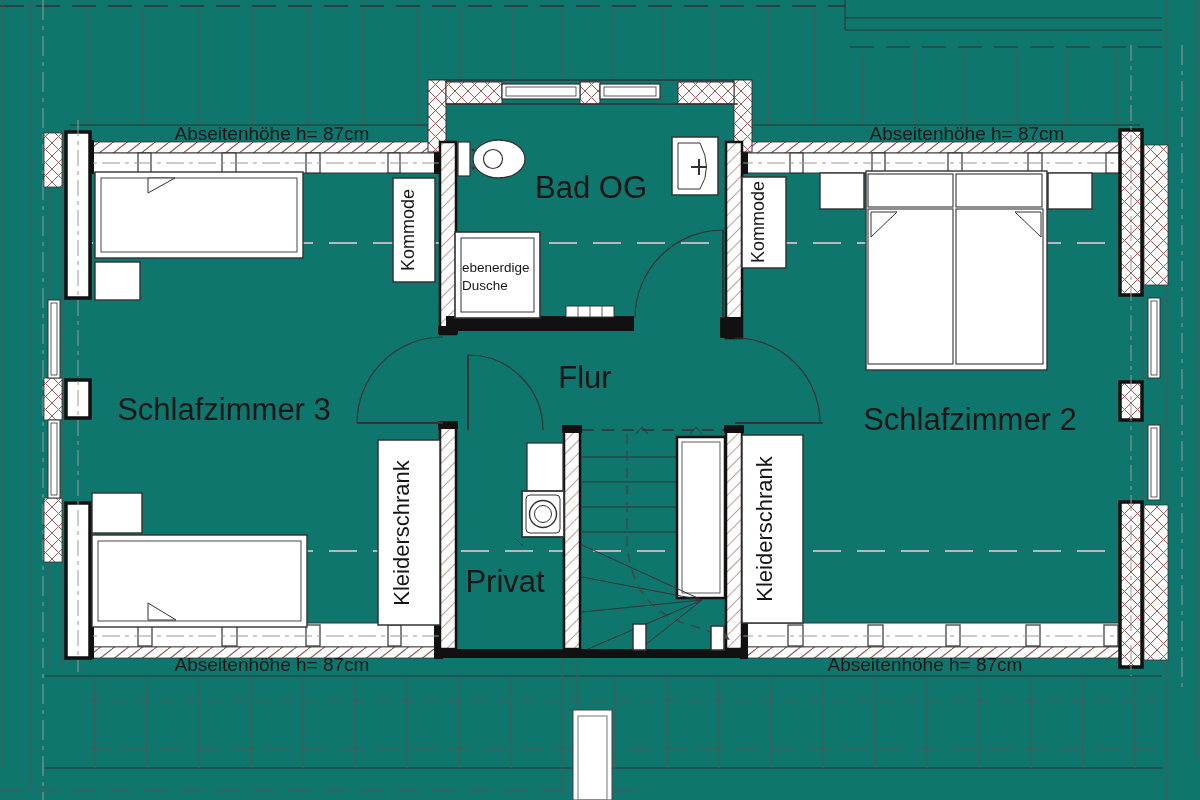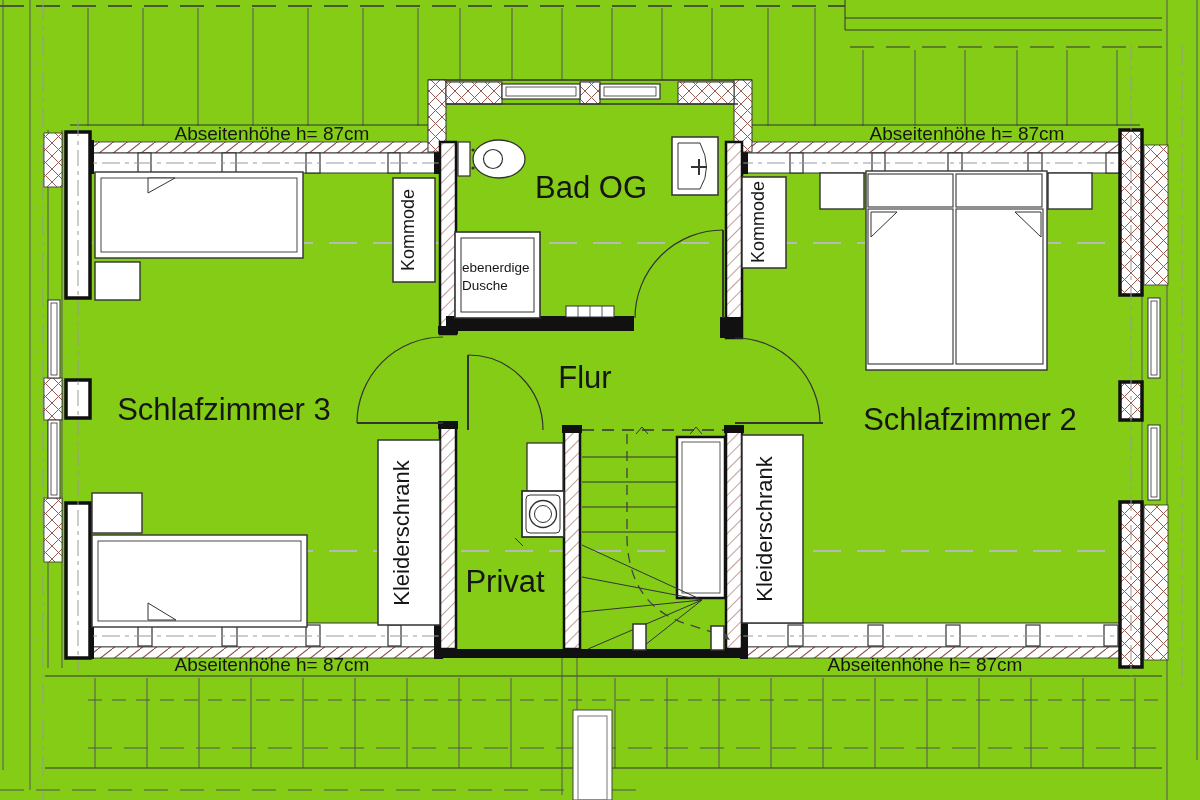--- a/index.html
+++ b/index.html
@@ -1,16 +1,16 @@
 <!DOCTYPE html>
 <html><head>
 <meta charset="utf-8">
 <style>
   html,body{margin:0;padding:0;background:#e8e8e8;}
-  #stage{position:relative;width:1200px;height:800px;background:#84cc16;overflow:hidden;
+  #stage{position:relative;width:1200px;height:800px;background:#0f766e;overflow:hidden;
          font-family:"Liberation Sans", sans-serif;}
   svg{position:absolute;left:0;top:0;}
   text{fill:#161616;}
   .room-label{font-size:31px;}
   .ann-label{font-size:19px;}
   .vert-label-lg{font-size:22px;}
   .vert-label-sm{font-size:18px;}
   .shower-label{font-size:13.5px;}
 </style>
 </head>

